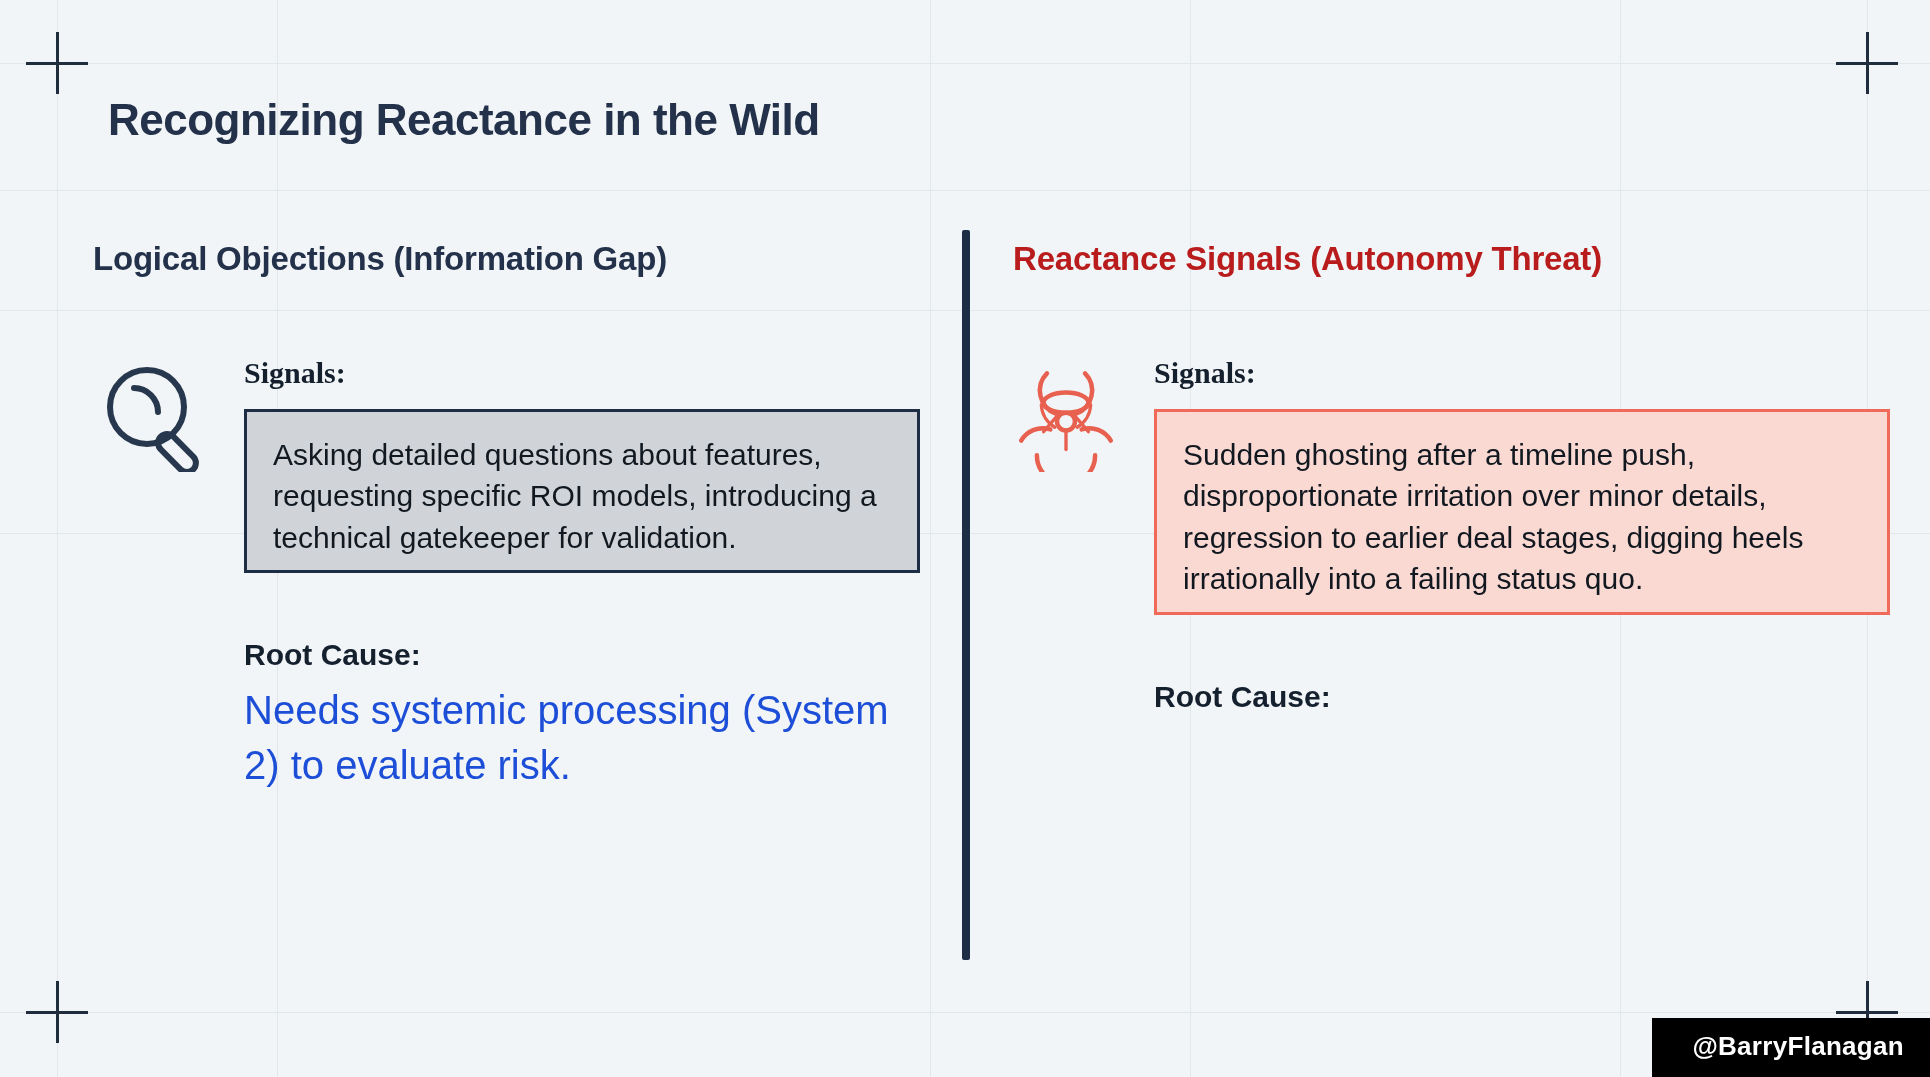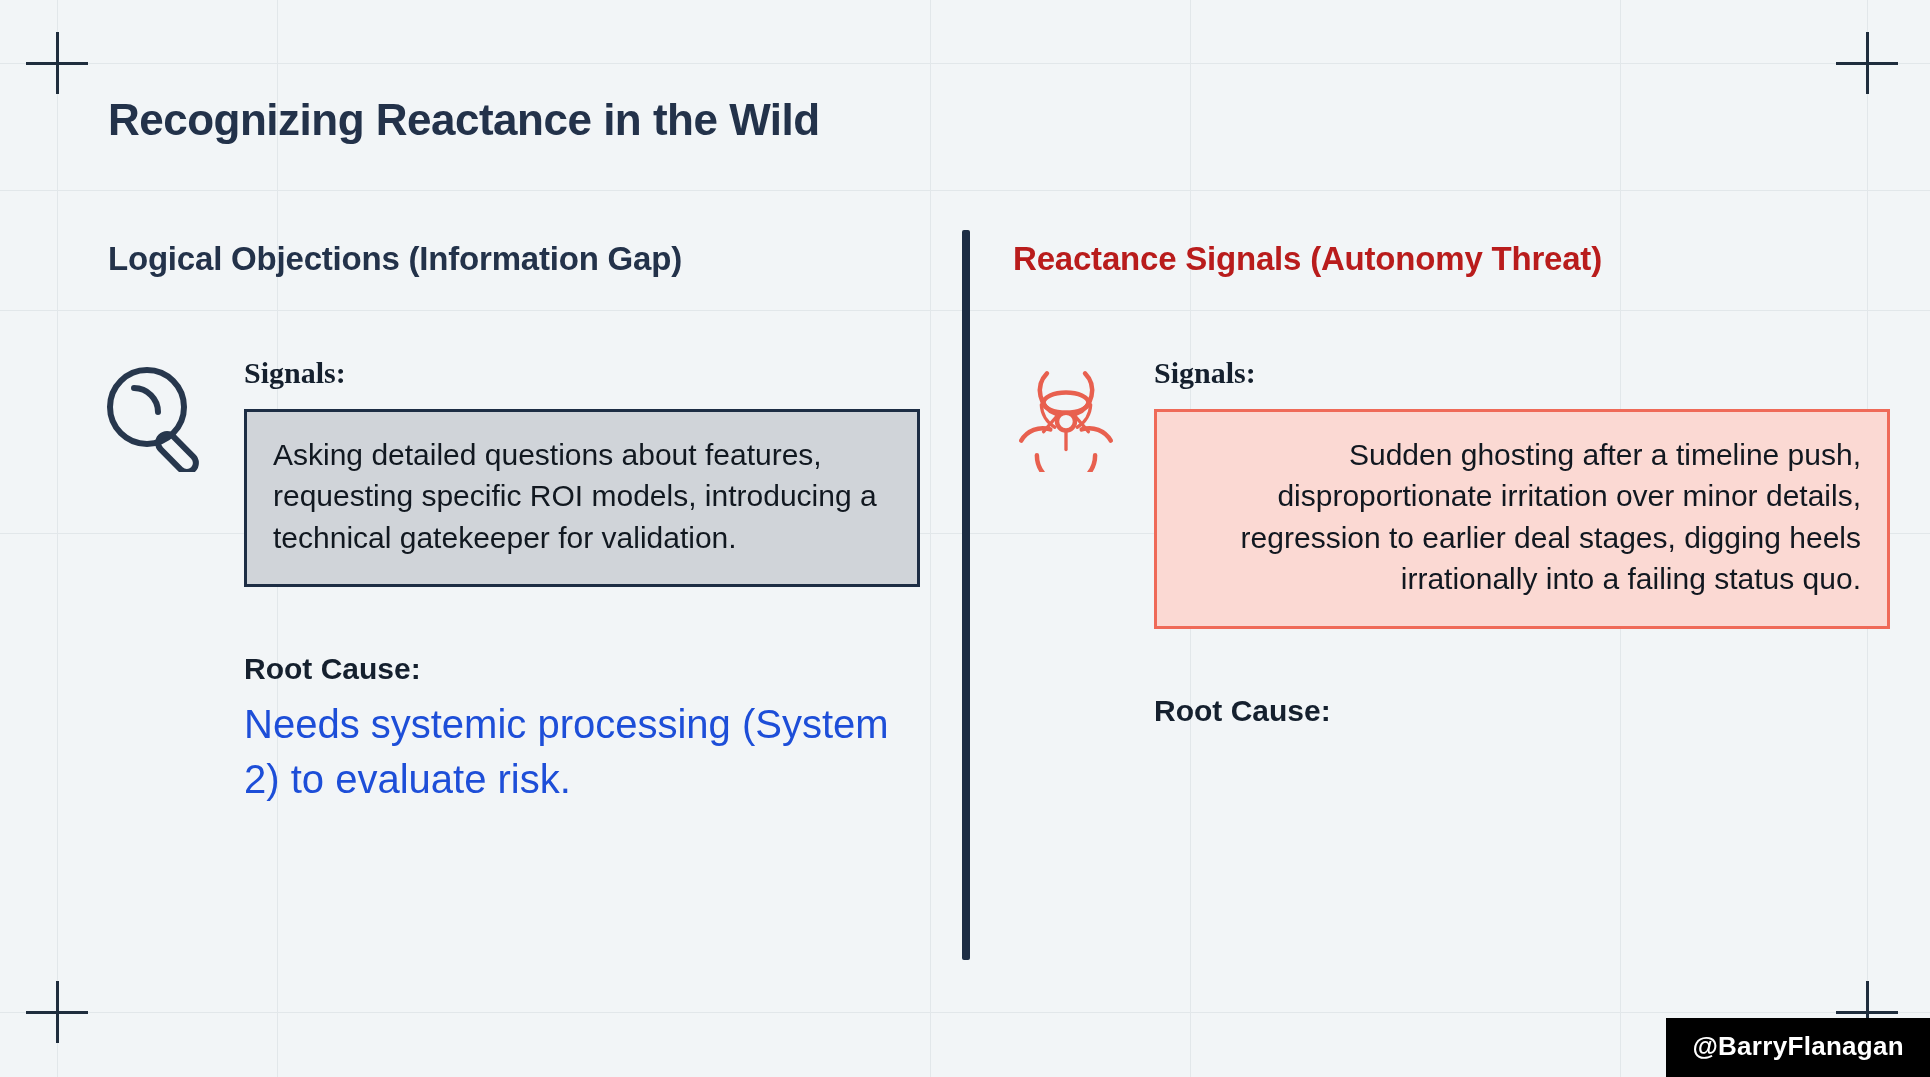--- a/index.html
+++ b/index.html
@@ -35,21 +35,21 @@
     font-size:44px; font-weight:700; letter-spacing:-0.5px;
     color:#23324a; line-height:1.1; white-space:nowrap;
   }
 
   
   .col-header {
     position:absolute; top:240px;
     font-size:33px; font-weight:700; letter-spacing:-0.2px;
     white-space:nowrap;
   }
-  #header-left  { left:108px;  color:#23324a; }
+  #header-left  { left:93px;  color:#23324a; }
   #header-right { left:1013px; color:#b91c1c; }
 
   
   #center-divider {
     position:absolute; left:962px; top:230px;
     width:8px; height:730px;
     background:#1d2d44; border-radius:2px;
   }
 
   
@@ -60,42 +60,42 @@
   .col-icon { flex:0 0 auto; width:118px; padding-top:5px; }
   .col-body { flex:1 1 auto; }
 
   .sub-label {
     font-size:30px; font-weight:700; color:#15202e;
     line-height:1.2; margin-bottom:18px; white-space:nowrap;font-family:Liberation Serif, serif;
   }
 
   .callout {
     border-width:3px; border-style:solid;
-    padding:22px 26px 26px 26px;
+    padding:22px 26px 12px 26px;
     font-size:30px; line-height:1.38;
     color:#111820;
   }
   #callout-left  { background:#d0d4d9; border-color:#1d2d44; }
-  #callout-right { background:#fbd9d3; border-color:#ef6a58;text-align:right; }
+  #callout-right { background:#fbd9d3; border-color:#ef6a58; }
 
   .root-block { margin-top:64px; }
   .root-label {
     font-size:30px; font-weight:700; color:#15202e;
     line-height:1.2; margin-bottom:10px; white-space:nowrap;
   }
   .root-text {
     font-size:40px; line-height:1.38; color:#1d4ed8;
   }
 
   
   #watermark {
     position:absolute; right:0; bottom:0;
     background:#000; color:#fff;
     font-size:26px; font-weight:700; letter-spacing:0.3px;
-    padding:13px 26px 15px 26px;
+    padding:13px 26px 15px 40px;
     white-space:nowrap;
   }
 </style>
 </head>
 <body>
 
 <div id="grid-layer">
   <div class="gridline-v" style="left:57px"></div>
   <div class="gridline-v" style="left:277px"></div>
   <div class="gridline-v" style="left:930px"></div>

